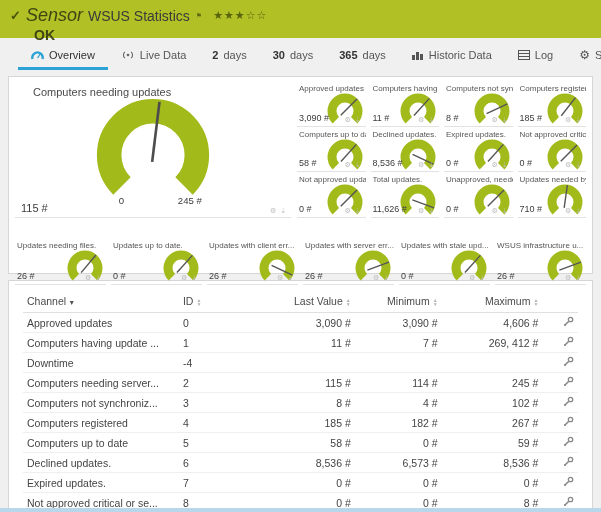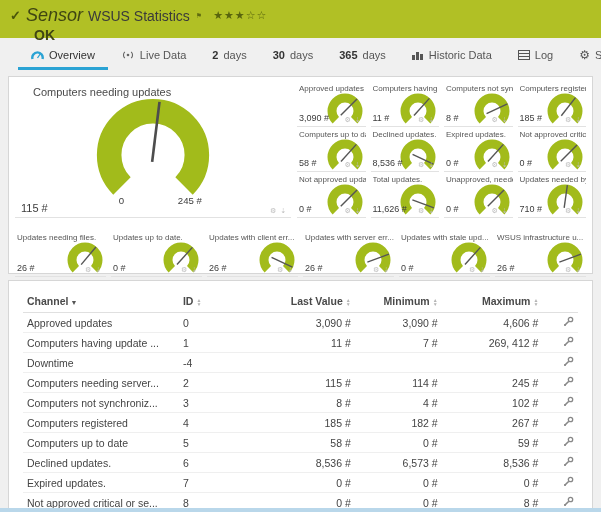--- a/index.html
+++ b/index.html
@@ -32,40 +32,40 @@
   .gauges-panel { height:198px; padding:4px 6px; }
   .gauges-top { display:flex; height:137px; }
   .big-cell { width:276px; position:relative; border-bottom:1px solid #e2e2e2; margin-right:6px; cursor:pointer; }
   .big-title { font-size:11px; color:#4a4a4a; position:absolute; top:5px; left:18px; }
   .big-gauge-svg { position:absolute; left:24px; top:16px; width:228px; height:116px; }
   .big-value { position:absolute; left:6px; bottom:3px; font-size:11px; color:#3c3c3c; }
   .cell-icons { position:absolute; right:4px; bottom:2px; font-size:7px; color:#bdbdbd; letter-spacing:1px; }
   .cell-icons span { cursor:pointer; }
 
   .small-grid { flex:1; display:grid; grid-template-columns:repeat(4,1fr); grid-template-rows:repeat(3,1fr); column-gap:5px; }
-  .gauges-bottom { display:grid; grid-template-columns:repeat(6,1fr); column-gap:5px; height:47px; margin-top:12px; }
+  .gauges-bottom { display:grid; grid-template-columns:repeat(6,1fr); column-gap:5px; height:47px; margin-top:20px; }
   .gauge-cell { position:relative; border-bottom:1px solid #e2e2e2; overflow:hidden; cursor:pointer; }
   .gauge-title { font-size:8px; color:#565656; white-space:nowrap; overflow:hidden; position:absolute; top:3px; left:2px; right:0; }
   .gauge-svg { position:absolute; right:1px; top:8px; width:40px; height:36px; }
   .gauge-value { position:absolute; left:2px; bottom:3px; font-size:9px; color:#3c3c3c; }
   .needle-g { transform-origin:20px 22px; }
   .big-needle-g { transform-origin:130px 66px; }
 
   
   .table-panel { padding:8px 14px 0 14px; min-height:240px; }
   .trow { display:flex; align-items:center; font-size:10.5px; }
   .trow > div { padding:0 4px; }
   .c-name { width:158px; color:#444; white-space:nowrap; overflow:hidden; }
   .c-id   { width:62px; }
   .c-last { width:116px; text-align:right; }
   .c-min  { width:88px; text-align:right; }
   .c-max  { width:102px; text-align:right; }
   .c-act  { width:36px; text-align:right; }
   .thead { height:24px; color:#555; border-bottom:1px solid #e0e0e0; }
-  .thead .lbl { font-weight:bold; color:#4a4a4a; cursor:pointer; }
+  .thead .lbl { font-weight:normal; color:#4a4a4a; cursor:pointer; }
   .sort-caret { font-size:7px; color:#555; margin-left:2px; }
   .sort-both { display:inline-flex; flex-direction:column; vertical-align:middle; font-size:5px; line-height:4px; color:#b5b5b5; margin-left:3px; }
   .tbody .trow { height:20px; border-bottom:1px solid #efefef; }
   .wrench { cursor:pointer; }
 
   .bottom-strip { position:absolute; left:0; right:0; bottom:0; height:4px; background:#b9d7ea; }
 </style>
 </head>
 <body>
 

